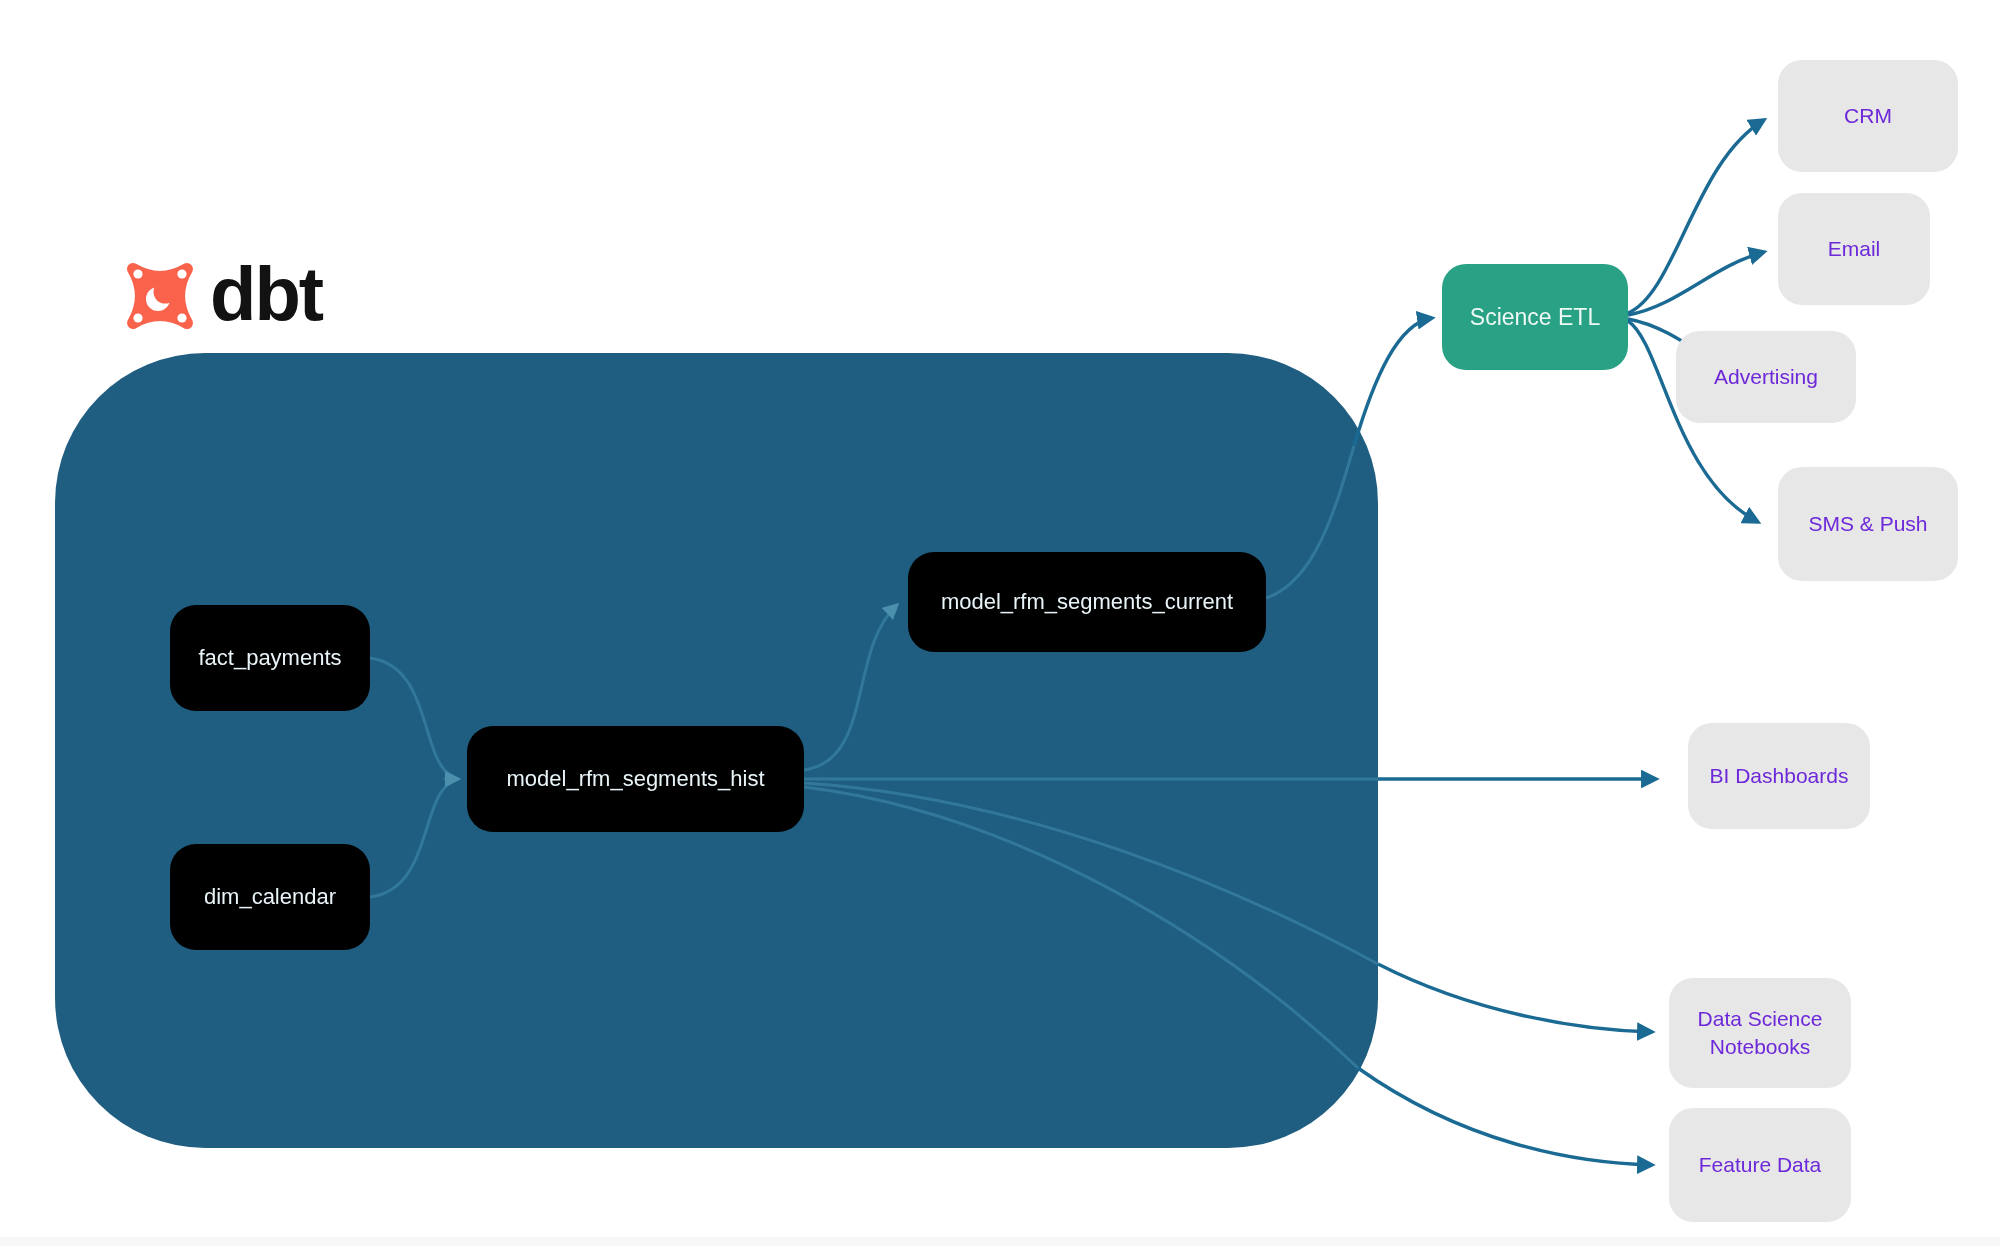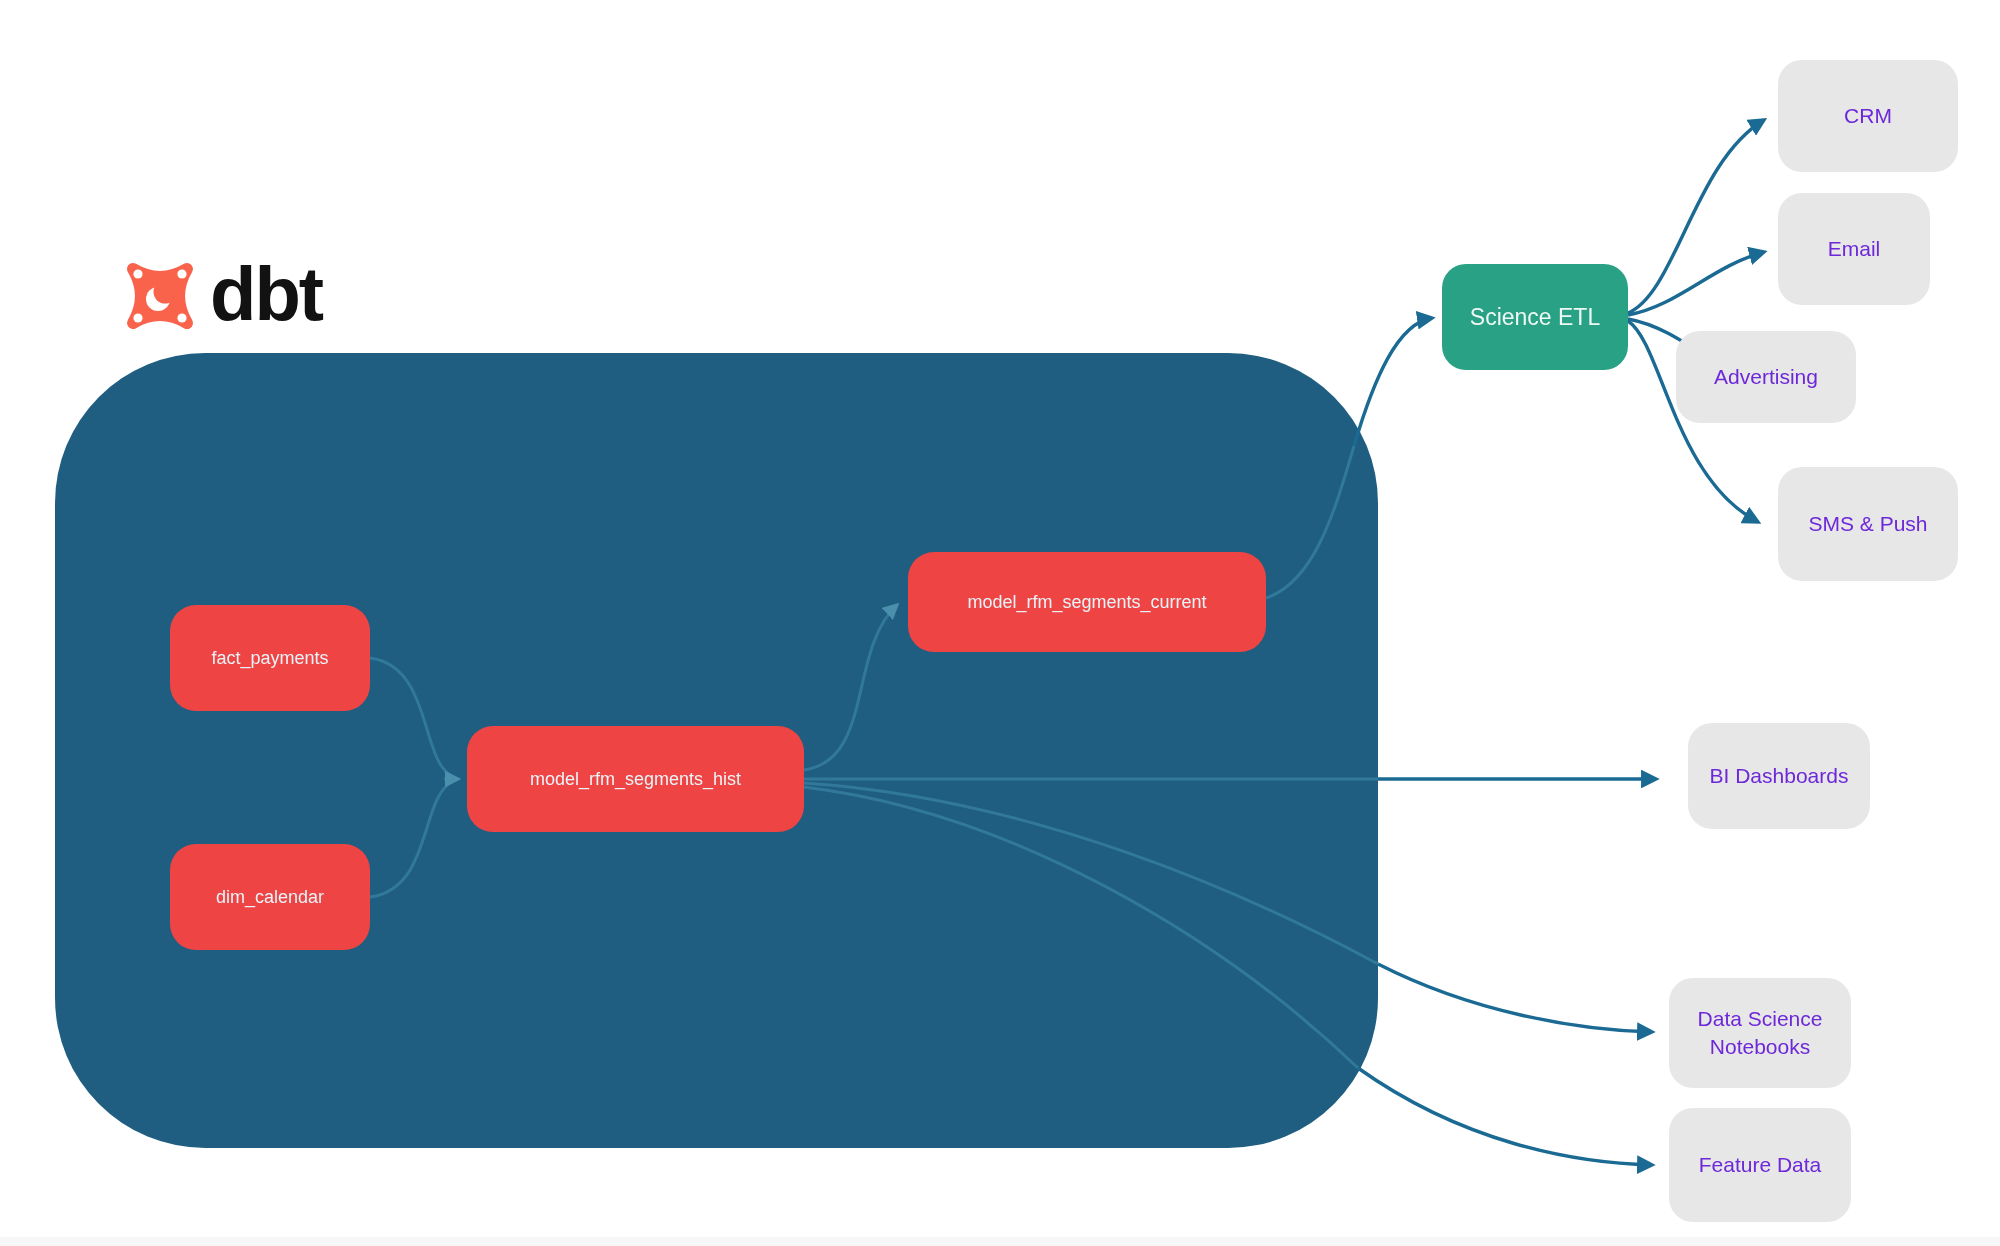--- a/index.html
+++ b/index.html
@@ -9,21 +9,21 @@
   }
   .container-box{
     position:absolute;left:55px;top:353px;width:1323px;height:795px;
     background:#1f5e80;border-radius:150px;z-index:1;
   }
   .edges{position:absolute;left:0;top:0;z-index:2;}
   .node{
     position:absolute;z-index:3;display:flex;align-items:center;justify-content:center;
     text-align:center;box-sizing:border-box;cursor:default;
   }
-  .teal{background:#ef4444;color:#e8f4f8;border-radius:26px;font-size:18px;}
+  .teal{background:#000000;color:#e8f4f8;border-radius:26px;font-size:22px;}
   .green{background:#29a184;color:#eef8f5;border-radius:24px;font-size:23px;}
   .gray{background:#e7e7e7;color:#6d28d9;border-radius:24px;font-size:21px;line-height:1.35;padding:0 16px;text-align:center;}
   .logo{position:absolute;left:120px;top:256px;display:flex;align-items:flex-start;gap:10px;z-index:4;}
   .wordmark{font-size:76px;font-weight:bold;color:#121212;letter-spacing:-2px;line-height:1;}
   .bottom-edge{position:absolute;left:0;top:1237px;width:2000px;height:9px;background:#f7f7f7;z-index:0;}
 </style>
 </head>
 <body>
 
 <div class="logo">

